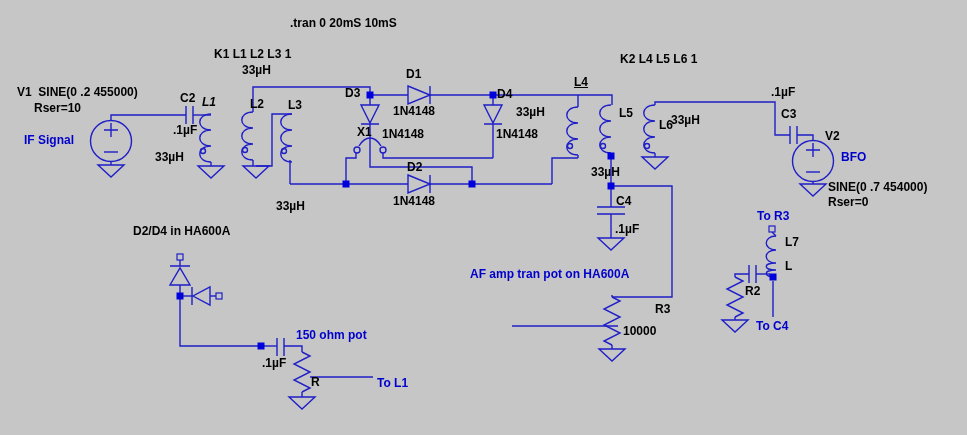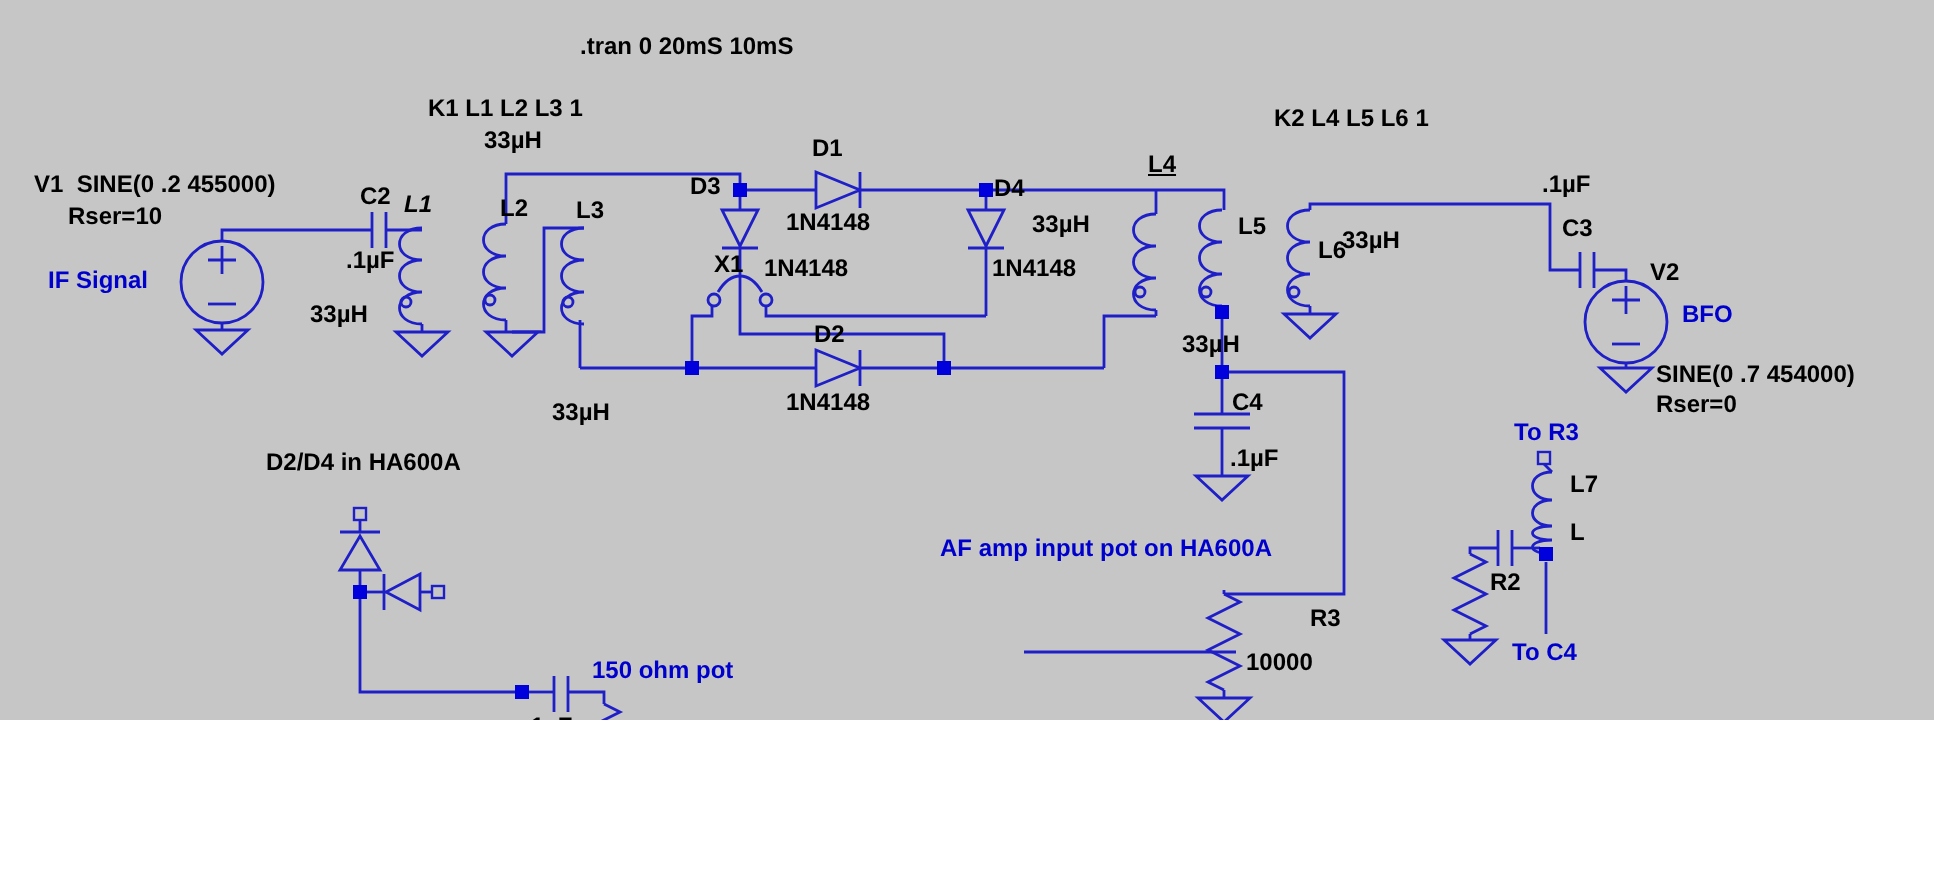--- a/index.html
+++ b/index.html
@@ -1,18 +1,18 @@
 <!DOCTYPE html>
 <html><head>
 <meta charset="utf-8">
 <style>
   html,body{margin:0;padding:0;}
   .canvas{
     position:relative;
-    width:967px;height:360px;
+    width:967px;height:435px;
     background:#c6c6c6;
     font-family:"Liberation Sans",sans-serif;
     overflow:hidden;
   }
   svg{position:absolute;left:0;top:0;}
   .lbl{
     position:absolute;
     font-family:"Liberation Sans",sans-serif;
     font-size:12px;
     font-weight:bold;
@@ -213,21 +213,21 @@
 
   <g>
     <rect class="term" x="177" y="254" width="6" height="6"></rect>
     <rect class="term" x="216" y="293" width="6" height="6"></rect>
     <rect class="term" x="769" y="226" width="6" height="6"></rect>
   </g>
 </svg>
 
 <div class="lbl" style="left:290px;top:17px;">.tran 0 20mS 10mS</div>
 <div class="lbl" style="left:214px;top:48px;">K1 L1 L2 L3 1</div>
-<div class="lbl" style="left:605px;top:53px;padding-left:32px;">K2 L4 L5 L6 1</div>
+<div class="lbl" style="left:588px;top:53px;padding-left:32px;">K2 L4 L5 L6 1</div>
 
 <div class="lbl" style="left:17px;top:86px;">V1  SINE(0 .2 455000)</div>
 <div class="lbl" style="left:34px;top:102px;">Rser=10</div>
 <div class="lbl blue" style="left:24px;top:134px;">IF Signal</div>
 
 <div class="lbl" style="left:180px;top:92px;">C2</div>
 <div class="lbl" style="left:173px;top:124px;">.1µF</div>
 <div class="lbl" style="left:202px;top:96px;font-style:italic;">L1</div>
 <div class="lbl" style="left:155px;top:151px;">33µH</div>
 
@@ -256,21 +256,21 @@
 <div class="lbl" style="left:616px;top:195px;">C4</div>
 <div class="lbl" style="left:615px;top:223px;">.1µF</div>
 
 <div class="lbl" style="left:771px;top:86px;">.1µF</div>
 <div class="lbl" style="left:781px;top:108px;">C3</div>
 <div class="lbl" style="left:825px;top:130px;">V2</div>
 <div class="lbl blue" style="left:841px;top:151px;">BFO</div>
 <div class="lbl" style="left:828px;top:161px;margin-top:20px;">SINE(0 .7 454000)</div>
 <div class="lbl" style="left:828px;top:196px;">Rser=0</div>
 
-<div class="lbl blue" style="left:470px;top:268px;">AF amp input pot on HA600A</div>
+<div class="lbl blue" style="left:470px;top:268px;">AF amp tran pot on HA600A</div>
 <div class="lbl" style="left:623px;top:303px;padding-left:32px;">R3</div>
 <div class="lbl" style="left:623px;top:325px;">10000</div>
 
 <div class="lbl" style="left:133px;top:225px;">D2/D4 in HA600A</div>
 <div class="lbl blue" style="left:296px;top:329px;">150 ohm pot</div>
 <div class="lbl" style="left:262px;top:357px;">.1µF</div>
 <div class="lbl" style="left:311px;top:376px;">R</div>
 <div class="lbl blue" style="left:377px;top:377px;">To L1</div>
 
 <div class="lbl blue" style="left:757px;top:210px;">To R3</div>

